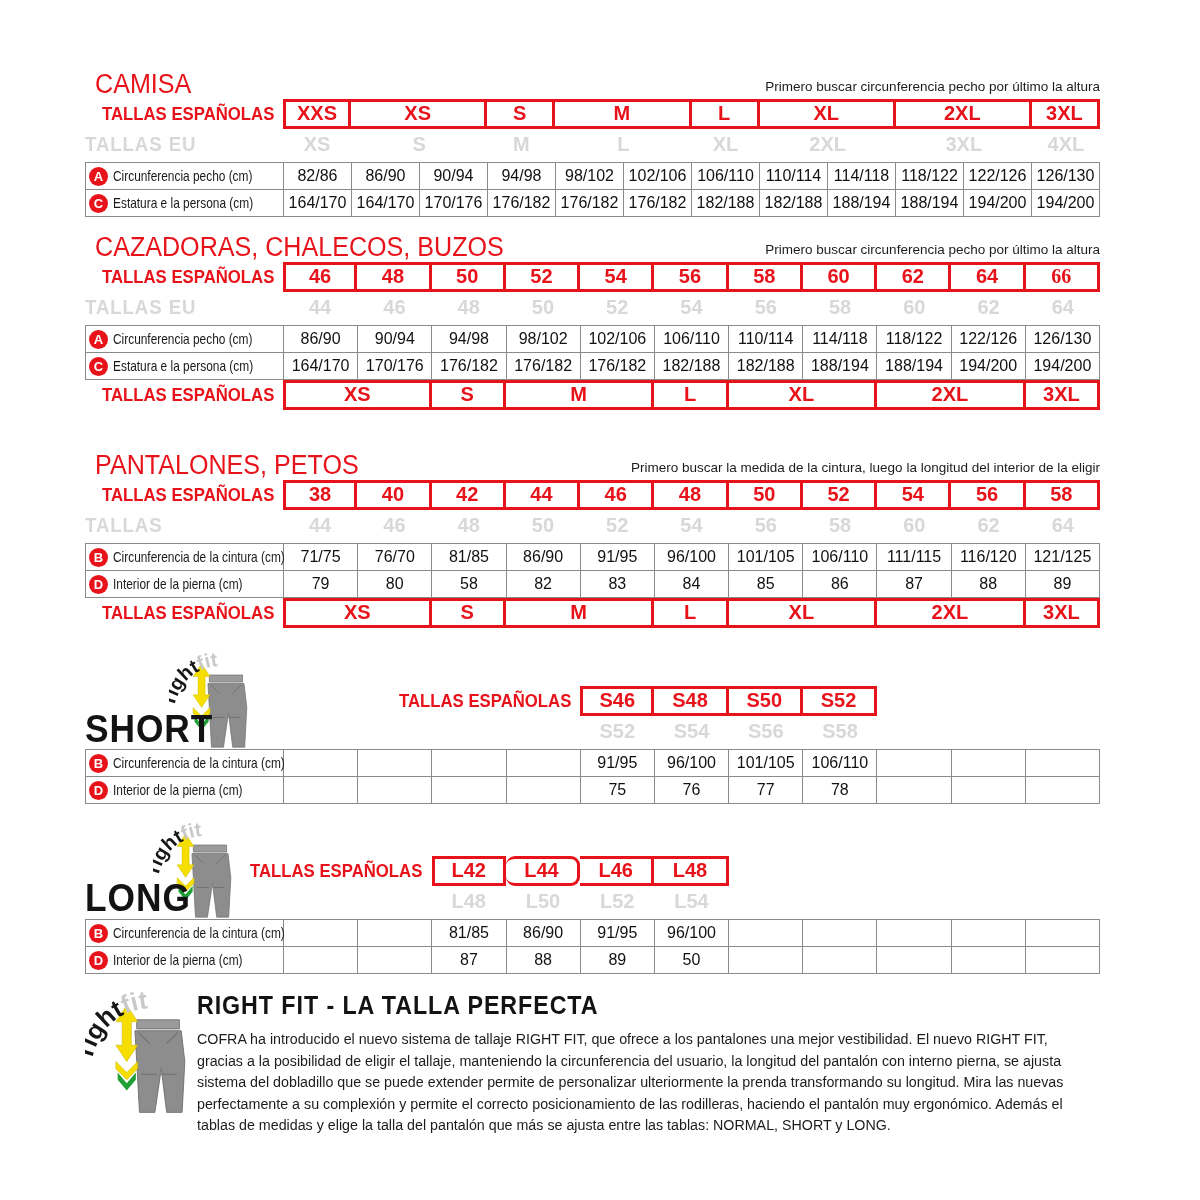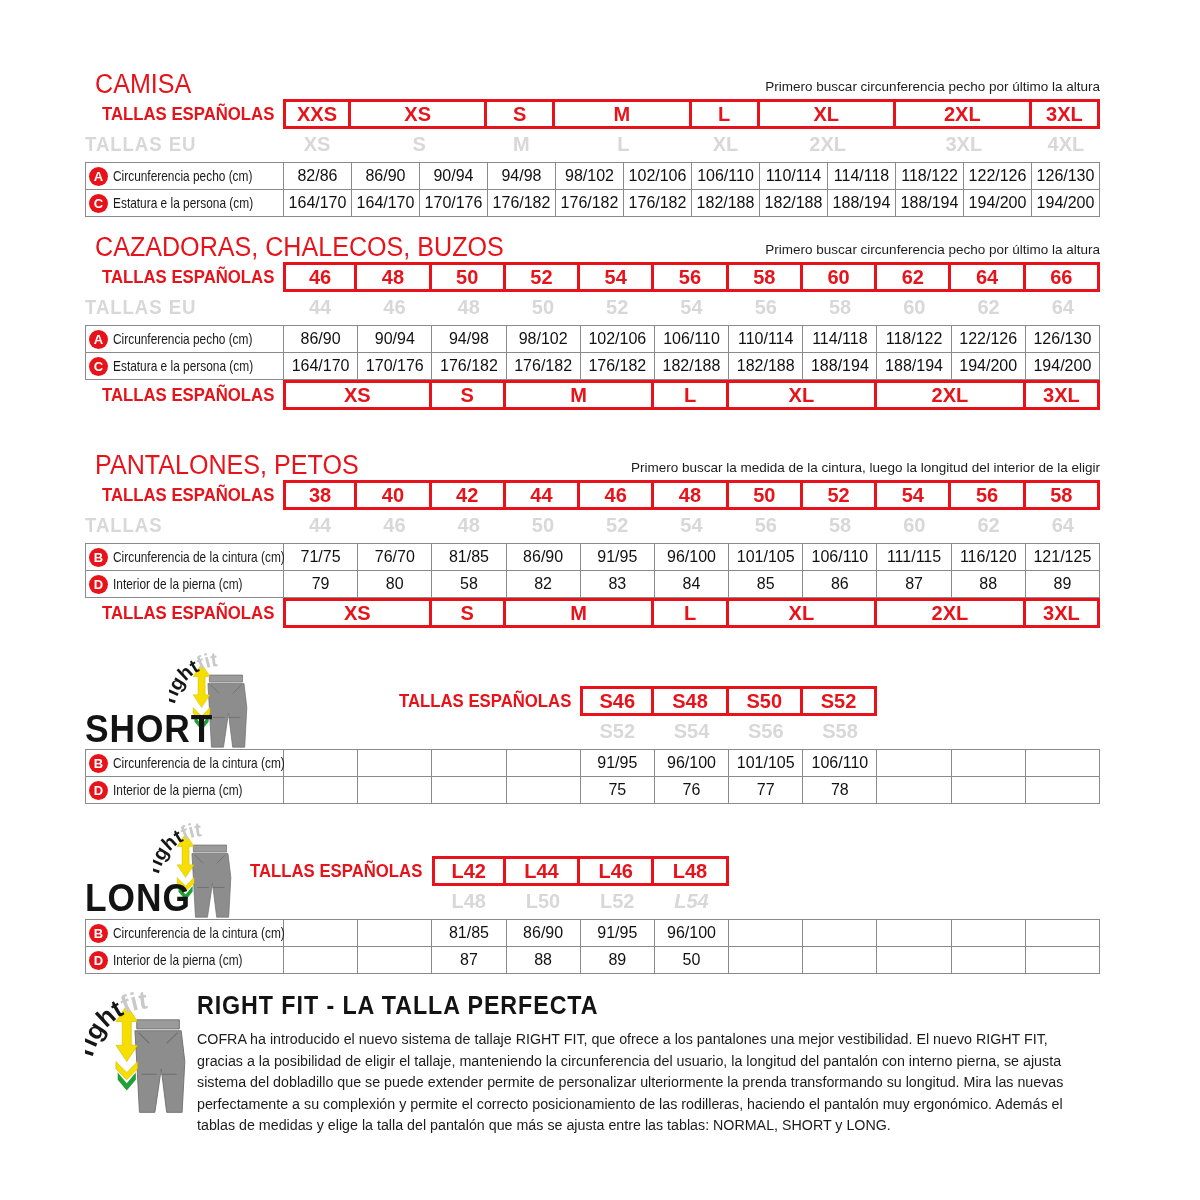--- a/index.html
+++ b/index.html
@@ -23,21 +23,21 @@
 
   .sec-title{color:var(--red);font-weight:normal;font-size:27px;line-height:28px;margin:0 0 1px 10px}
   .cond-l{display:inline-block;transform:scaleX(.93);transform-origin:0 50%;white-space:nowrap}
   .cond-r{display:inline-block;transform:scaleX(.93);transform-origin:100% 50%;white-space:nowrap}
   .note{position:absolute;right:0;top:9px;font-size:13.5px;color:#1c1c1c;white-space:nowrap}
 
   
   .trow{display:grid;height:30px}
   .tlabel{display:flex;justify-content:flex-end;align-items:center;padding-right:9px;
           color:var(--red);font-weight:bold;font-size:18px}
-  .redbox{display:flex;align-items:center;justify-content:center;background:#fff;
+  .redbox{display:flex;justify-content:center;background:#fff;
           border:3px solid var(--red);border-left-width:0;color:var(--red);
           font-weight:bold;font-size:20px}
   .redbox.first{border-left-width:3px}
   .eurow{height:30px}
   .eulabel{display:flex;align-items:center;color:var(--grayTxt);font-weight:bold;font-size:20px;letter-spacing:1px}
   .eucell{display:flex;align-items:center;justify-content:center;color:var(--grayTxt);
           font-weight:bold;font-size:20px}
   .drows{margin-top:3px;border-top:1px solid var(--border);border-left:1px solid var(--border)}
   .drow{display:grid;height:27px}
   .drow>div{display:flex;align-items:center;border-right:1px solid var(--border);
@@ -214,21 +214,21 @@
         </div>
         <div class="redbox" style="grid-column: 9 / span 1;">
           <span>60</span>
         </div>
         <div class="redbox" style="grid-column: 10 / span 1;">
           <span>62</span>
         </div>
         <div class="redbox" style="grid-column: 11 / span 1;">
           <span>64</span>
         </div>
-        <div class="redbox" style="grid-column: 12 / span 1;">
+        <div class="redbox" style="grid-column: 12 / span 1; font-family: Liberation Serif, serif;">
           <span>66</span>
         </div>
       </div>
       <div class="trow eurow" style="grid-template-columns: 198px repeat(11, 1fr);">
         <div class="eulabel" style="grid-column: 1 / span 1;">
           <span class="cond-l">TALLAS EU</span>
         </div>
         <div class="eucell first" style="grid-column: 2 / span 1;">
           <span>44</span>
         </div>
@@ -576,42 +576,42 @@
   </svg>
   <div class="variant-title" id="long-title"><span class="cond-l">LONG</span></div>
   <div class="sizes-table">
       <div class="trow toprow" style="grid-template-columns: 198px repeat(11, 1fr);">
         <div class="tlabel" style="grid-column: 1 / span 3;">
           <span class="cond-r">TALLAS ESPAÑOLAS</span>
         </div>
         <div class="redbox first" style="grid-column: 4 / span 1;">
           <span>L42</span>
         </div>
-        <div class="redbox" style="grid-column: 5 / span 1;">
+        <div class="redbox" style="grid-column: 5 / span 1; border-radius: 9px;">
           <span>L44</span>
         </div>
         <div class="redbox" style="grid-column: 6 / span 1;">
           <span>L46</span>
         </div>
         <div class="redbox" style="grid-column: 7 / span 1;">
           <span>L48</span>
         </div>
       </div>
       <div class="trow eurow" style="grid-template-columns: 198px repeat(11, 1fr);">
         <div class="eulabel" style="grid-column: 1 / span 3;"></div>
         <div class="eucell first" style="grid-column: 4 / span 1;">
           <span>L48</span>
         </div>
         <div class="eucell" style="grid-column: 5 / span 1;">
           <span>L50</span>
         </div>
         <div class="eucell" style="grid-column: 6 / span 1;">
           <span>L52</span>
         </div>
-        <div class="eucell" style="grid-column: 7 / span 1; font-style: italic;">
+        <div class="eucell" style="grid-column: 7 / span 1;">
           <span>L54</span>
         </div>
       </div>
       <div class="drows">
         <div class="trow drow" style="grid-template-columns: 198px repeat(11, 1fr);">
           <div class="dlabel">
             <span class="badge">B</span>
             <span class="dtext">Circunferencia de la cintura (cm)</span>
           </div>
           <div class="dcell"></div>

